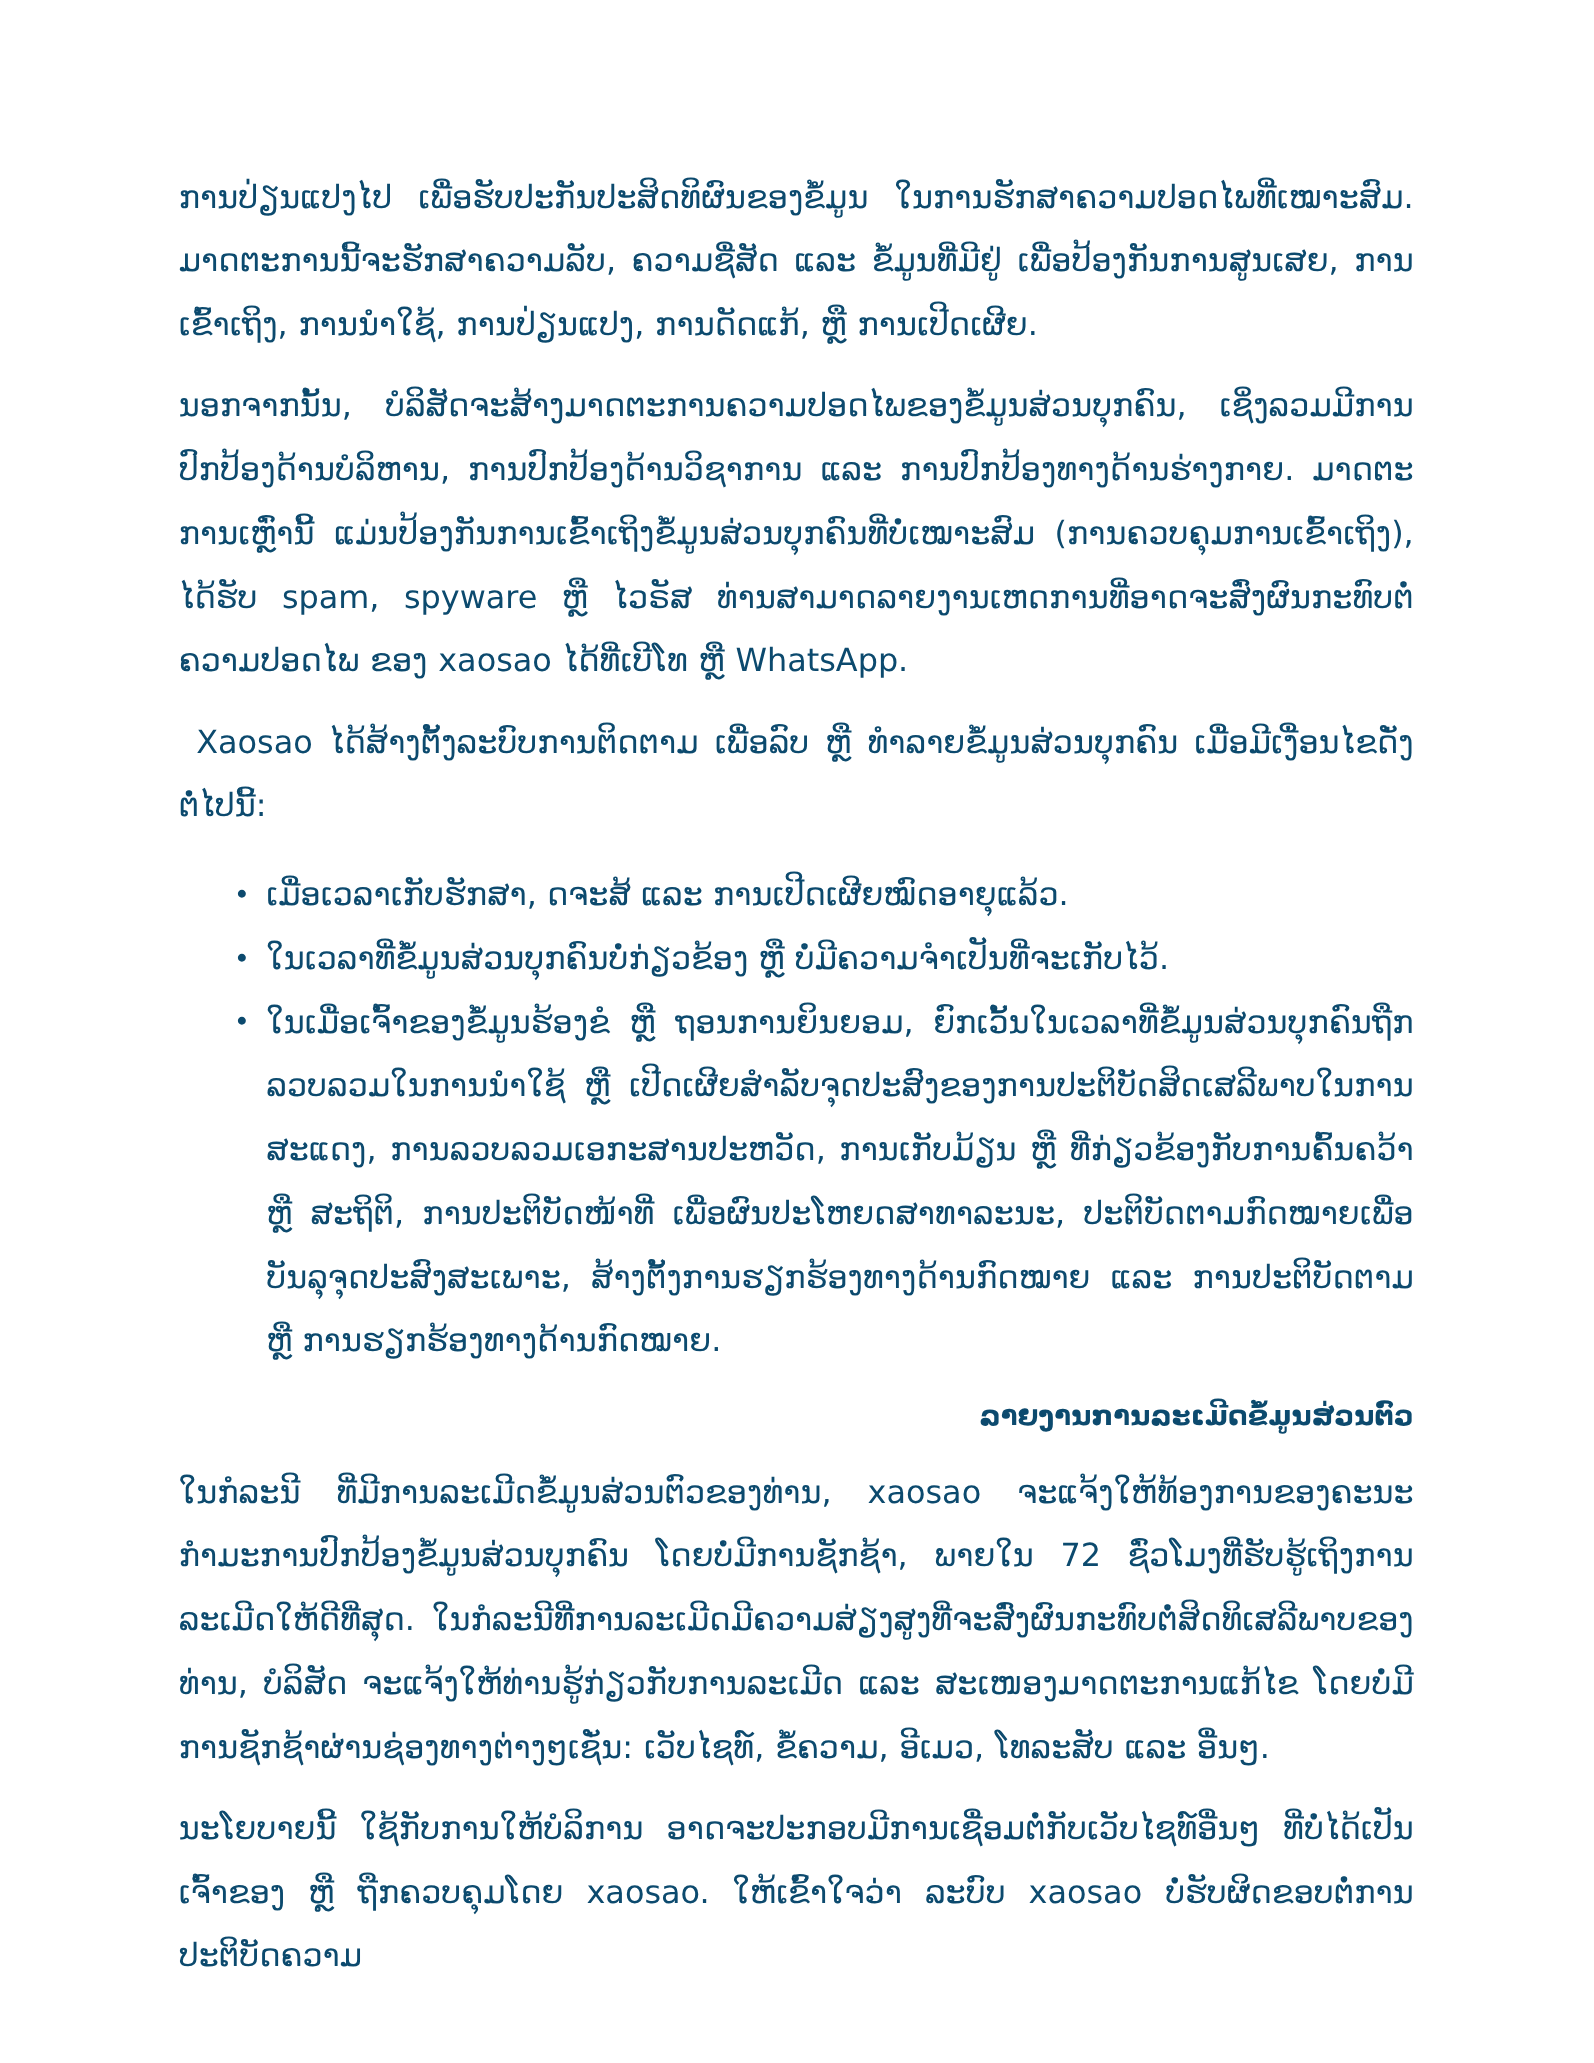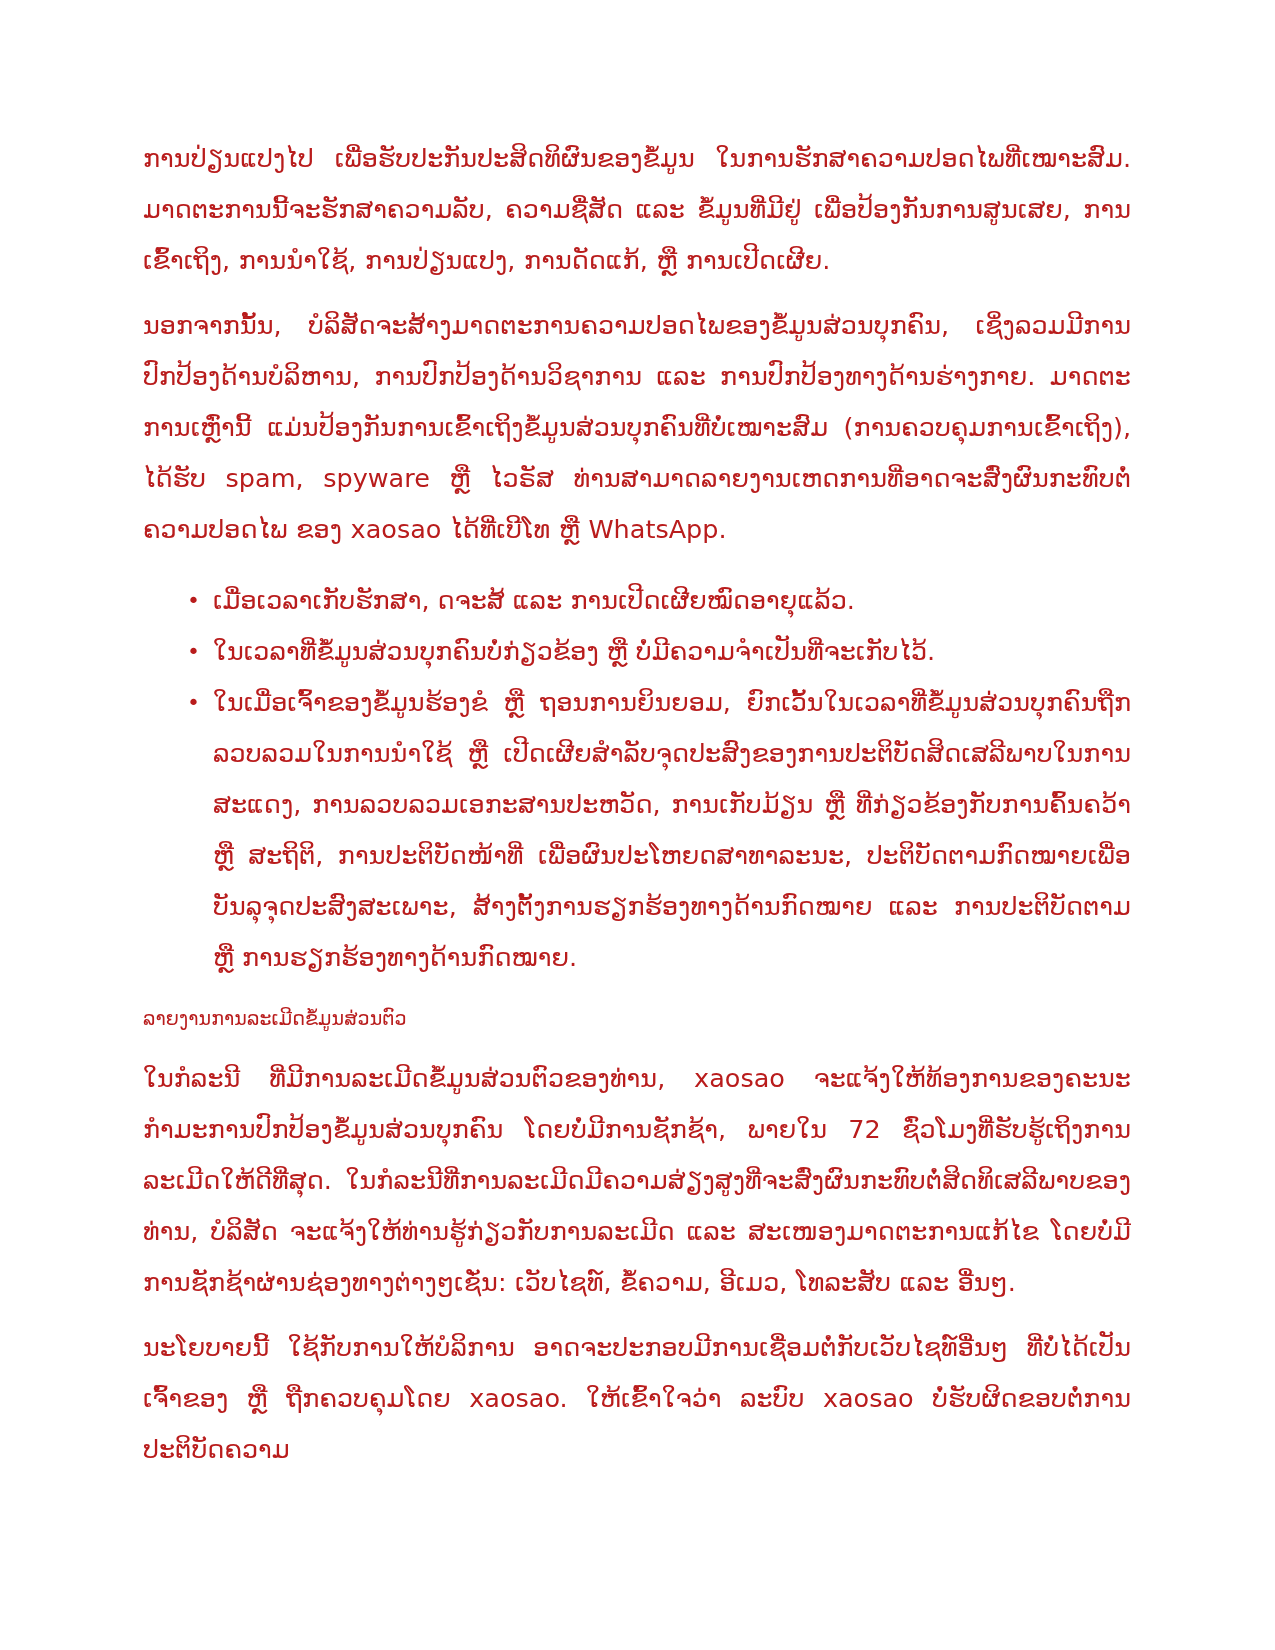--- a/index.html
+++ b/index.html
@@ -17,21 +17,21 @@
     margin: 0 auto;
     overflow: hidden;
     box-sizing: border-box;
   }
 
   .content {
     position: absolute;
     left: 143px;
     top: 133px;
     width: 988px;
-    color: #b91c1c;
+    color: #0c4a6e;
     font-family: "DejaVu Sans", "Liberation Sans", sans-serif;
     font-size: 25.5px;
     line-height: 51px;
     text-align: justify;
     text-justify: inter-word;
   }
 
   p.para {
     margin: 0 0 14px 0;
     text-align: justify;
@@ -42,24 +42,24 @@
   p.para:last-child {
     margin-bottom: 0;
   }
 
   p.para.indent-lead {
     text-indent: 14px;
   }
 
   h2.heading {
     margin: 14px 0 12px 0;
-    font-size: 19px;
+    font-size: 22px;
     line-height: 46px;
-    font-weight: normal;
-    text-align: left;
+    font-weight: bold;
+    text-align: right;
     letter-spacing: 0.1px;
   }
 
   h2.heading.tight-top {
     margin-top: 4px;
   }
 
   ul.bullets {
     list-style: none;
     margin: 20px 0 12px 0;
@@ -92,20 +92,21 @@
 </head>
 <body>
 
 <div class="page">
   <div class="content">
 
     <p class="para">ການປ່ຽນແປງໄປ ເພື່ອຮັບປະກັນປະສິດທິຜົນຂອງຂໍ້ມູນ ໃນການຮັກສາຄວາມປອດໄພທີ່ເໝາະສົມ. ມາດຕະການນີ້ຈະຮັກສາຄວາມລັບ, ຄວາມຊື່ສັດ ແລະ ຂໍ້ມູນທີ່ມີຢູ່ ເພື່ອປ້ອງກັນການສູນເສຍ, ການເຂົ້າເຖິງ, ການນຳໃຊ້, ການປ່ຽນແປງ, ການດັດແກ້, ຫຼື ການເປີດເຜີຍ.</p>
 
     <p class="para">ນອກຈາກນັ້ນ, ບໍລິສັດຈະສ້າງມາດຕະການຄວາມປອດໄພຂອງຂໍ້ມູນສ່ວນບຸກຄົນ, ເຊິ່ງລວມມີການປົກປ້ອງດ້ານບໍລິຫານ, ການປົກປ້ອງດ້ານວິຊາການ ແລະ ການປົກປ້ອງທາງດ້ານຮ່າງກາຍ. ມາດຕະການເຫຼົ່ານີ້ ແມ່ນປ້ອງກັນການເຂົ້າເຖິງຂໍ້ມູນສ່ວນບຸກຄົນທີ່ບໍ່ເໝາະສົມ (ການຄວບຄຸມການເຂົ້າເຖິງ), ໄດ້ຮັບ spam, spyware ຫຼື ໄວຣັສ ທ່ານສາມາດລາຍງານເຫດການທີ່ອາດຈະສົ່ງຜົນກະທົບຕໍ່ຄວາມປອດໄພ ຂອງ xaosao ໄດ້ທີ່ເບີໂທ ຫຼື WhatsApp.</p>
 
+    <p class="para indent-lead">Xaosao ໄດ້ສ້າງຕັ້ງລະບົບການຕິດຕາມ ເພື່ອລົບ ຫຼື ທຳລາຍຂໍ້ມູນສ່ວນບຸກຄົນ ເມື່ອມີເງື່ອນໄຂດັ່ງຕໍ່ໄປນີ້:</p>
 
     <ul class="bullets">
       <li>
         <span class="bullet-dot">•</span>
         <span class="li-text">ເມື່ອເວລາເກັບຮັກສາ, ດຈະສ້ ແລະ ການເປີດເຜີຍໝົດອາຍຸແລ້ວ.</span>
       </li>
       <li>
         <span class="bullet-dot">•</span>
         <span class="li-text">ໃນເວລາທີ່ຂໍ້ມູນສ່ວນບຸກຄົນບໍ່ກ່ຽວຂ້ອງ ຫຼື ບໍ່ມີຄວາມຈຳເປັນທີ່ຈະເກັບໄວ້.</span>
       </li>

